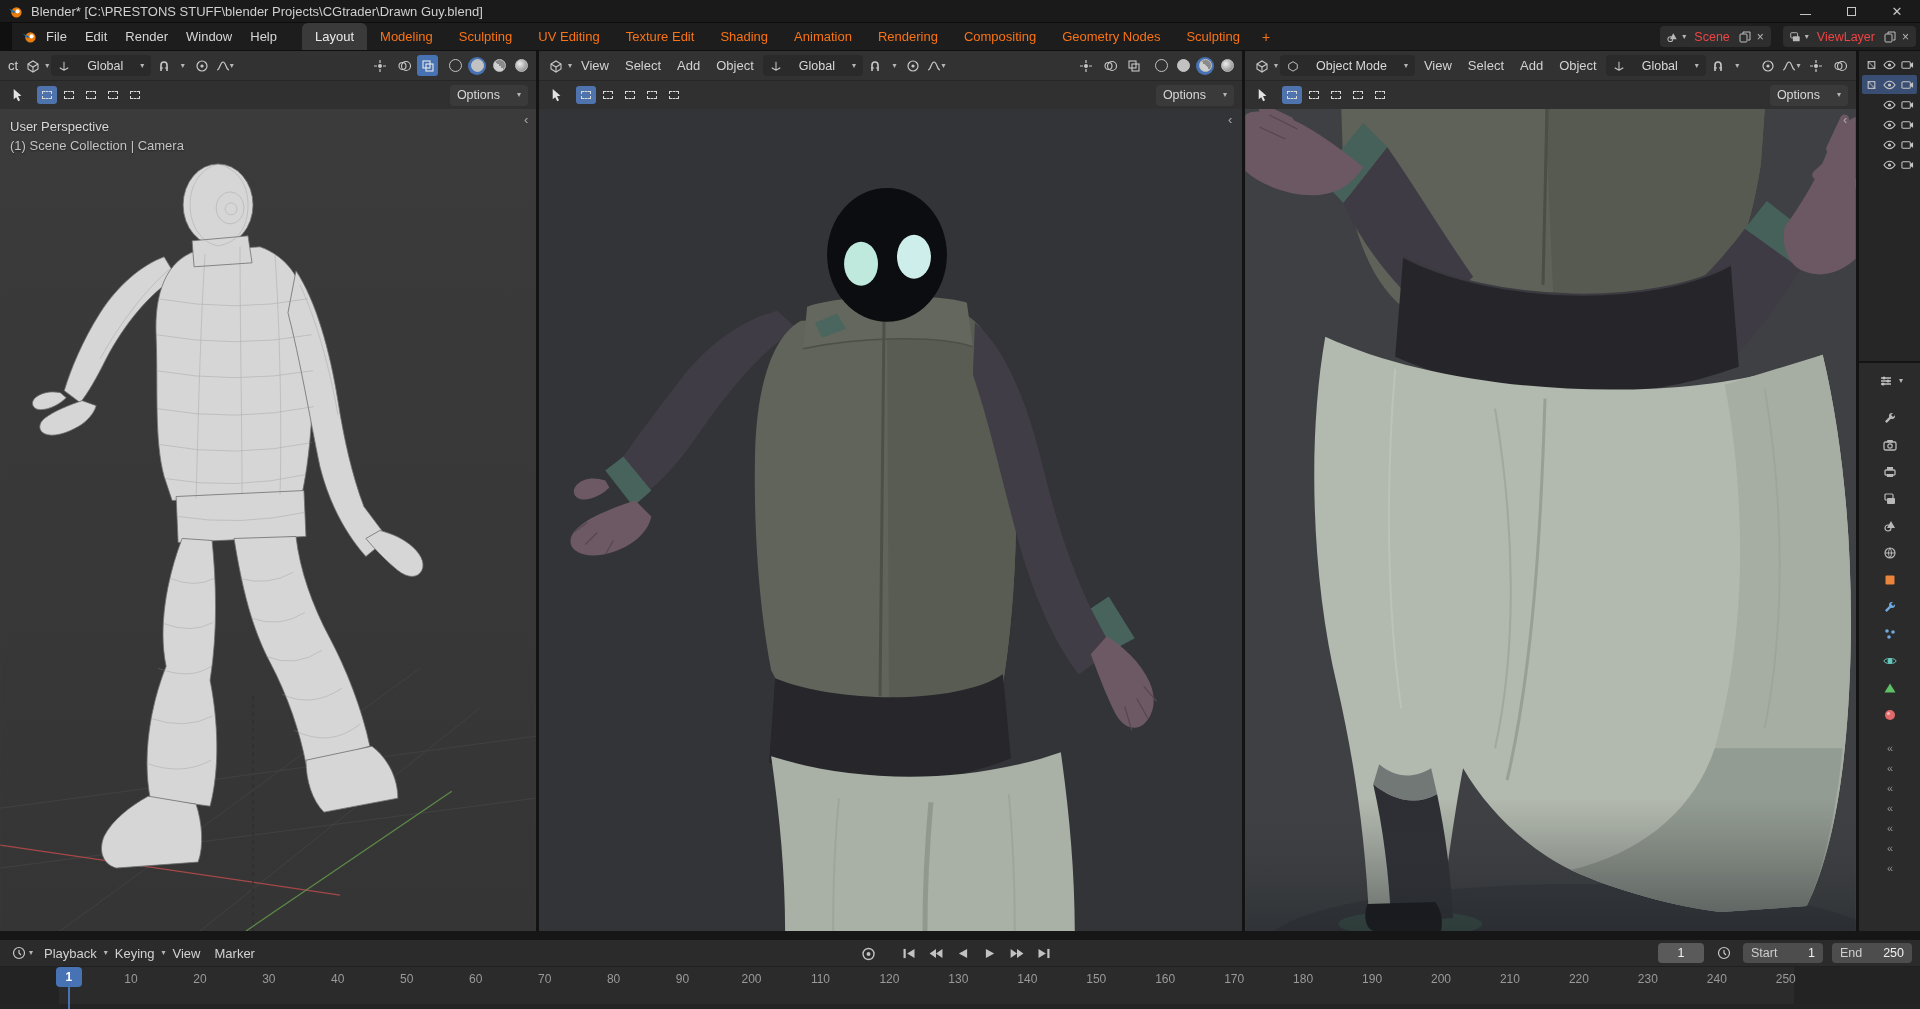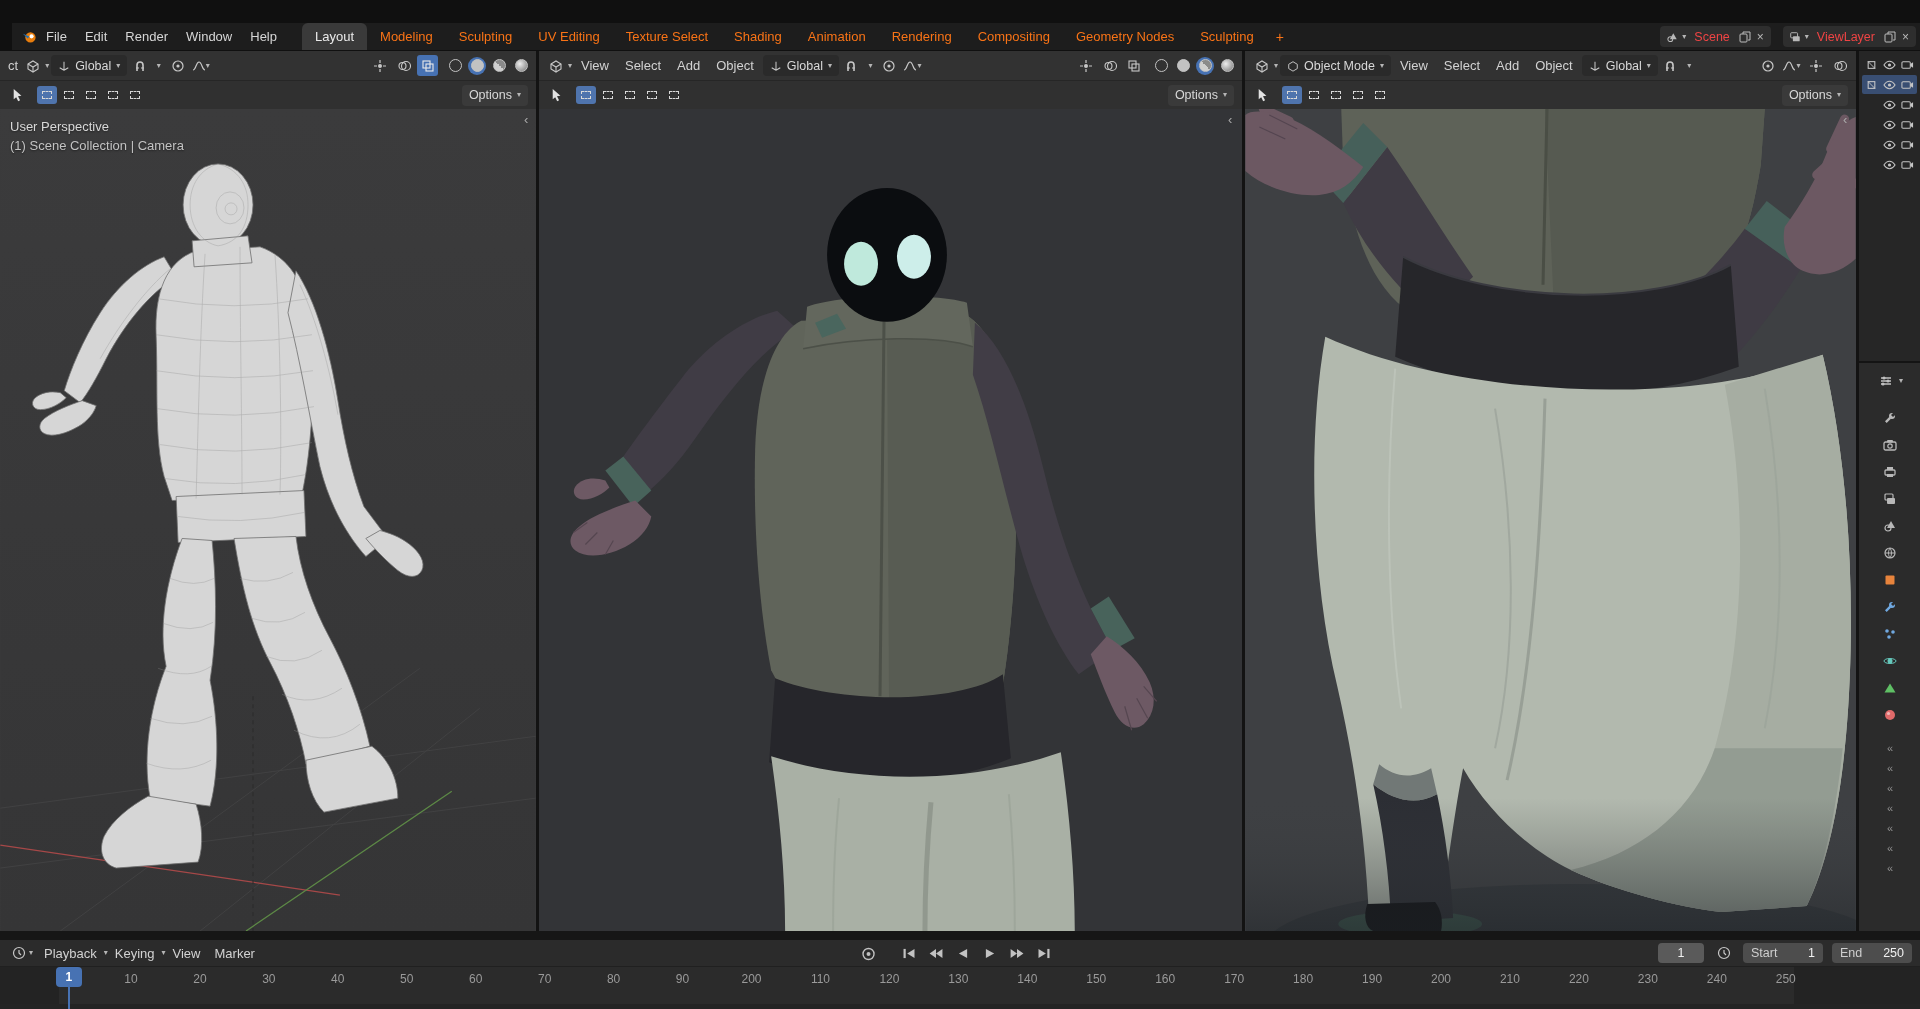--- a/index.html
+++ b/index.html
@@ -39,21 +39,21 @@
   .vp-right{left:1245px;width:611px}
   .vp-header{height:30px;background:#323232;display:flex;align-items:center;gap:2px;padding:0 6px;flex:none;overflow:hidden;white-space:nowrap;border-bottom:1px solid #262626}
   .vp-toolbar{height:28px;background:#303030;display:flex;align-items:center;gap:3px;padding:0 8px;flex:none;overflow:hidden}
   .vp-canvas{flex:1;position:relative;overflow:hidden}
   .vp-left  .vp-canvas{background:#3a3a3b}
   .vp-center .vp-canvas{background:#333437}
   .vp-right .vp-canvas{background:#3e4043}
   .vp-canvas svg{position:absolute;inset:0;width:100%;height:100%}
   .hdr-menu{padding:0 7px;font-size:13px;color:#d2d2d2}
   .mode-frag{font-size:13px;color:#d2d2d2;padding:0 2px}
-  .pill{display:inline-flex;align-items:center;gap:5px;height:21px;padding:0 7px;background:#2a2a2a;border-radius:4px;color:#d8d8d8;font-size:12.5px;flex:none}
+  .pill{display:inline-flex;align-items:center;gap:17px;height:21px;padding:0 7px;background:#2a2a2a;border-radius:4px;color:#d8d8d8;font-size:12.5px;flex:none}
   .ibtn{width:21px;height:21px;display:inline-flex;align-items:center;justify-content:center;border-radius:3px;flex:none}
   .ibtn svg{width:14px;height:14px;display:block}
   .ibtn.narrow{width:13px}
   .ibtn.active-blue{background:#4772b3}
   .hdr-right{margin-left:auto;display:flex;align-items:center;gap:3px}
   .spheres{display:flex;align-items:center;gap:4px;margin-left:5px}
   .sphere-wrap{display:flex;align-items:center;justify-content:center;width:18px;height:18px;border-radius:9px}
   .sphere-wrap.active{background:#4772b3}
   .sphere{width:13px;height:13px;border-radius:50%;border:1.5px solid #c2c2c2}
   .sphere.filled{background:#c2c2c2}
@@ -106,38 +106,57 @@
   .oor-right{left:1794px;right:0}
   .playhead{position:absolute;left:55.9px;top:0;width:26px;height:20px;background:#4772b3;border-radius:4px;display:flex;align-items:center;justify-content:center;color:#fff;font-size:12px;font-weight:bold;z-index:3}
   .ph-line{position:absolute;left:67.9px;top:20px;width:2px;height:22px;background:#4772b3;z-index:2}
   .ruler-bottom{position:absolute;left:0;bottom:0;width:100%;height:5px;background:#242424}
 </style>
 </head>
 <body>
 
 <div class="app">
 
+  <div class="titlebar">
+    <svg class="tb-logo" viewBox="0 0 16 16">
+        <circle cx="9" cy="9" r="5.5" fill="#e87d0d"></circle>
+        <circle cx="10.2" cy="7.8" r="2.2" fill="#fff"></circle>
+        <path d="M1 5l7 3-2 2z" fill="#2571b0"></path>
+      </svg>
+    <span class="tb-title">Blender* [C:\PRESTONS STUFF\blender Projects\CGtrader\Drawn Guy.blend]</span>
+    <div class="win-btns">
+      <div class="win-btn">
+          <div class="wb-min"></div>
+        </div>
+      <div class="win-btn">
+          <div class="wb-max"></div>
+        </div>
+      <div class="win-btn">
+          <span>✕</span>
+        </div>
+    </div>
+  </div>
 
   <div class="topbar">
     <svg class="tb-logo" style="margin-left:2px" viewBox="0 0 16 16">
         <circle cx="9" cy="9" r="5.5" fill="#e87d0d"></circle>
         <circle cx="10.2" cy="7.8" r="2.2" fill="#fff"></circle>
         <path d="M1 5l7 3-2 2z" fill="#2571b0"></path>
       </svg>
     <span class="menu-item">File</span>
     <span class="menu-item">Edit</span>
     <span class="menu-item">Render</span>
     <span class="menu-item">Window</span>
     <span class="menu-item">Help</span>
     <div class="ws-tabs">
       <span class="ws-tab active">Layout</span>
       <span class="ws-tab">Modeling</span>
       <span class="ws-tab">Sculpting</span>
       <span class="ws-tab">UV Editing</span>
-      <span class="ws-tab">Texture Select</span>
+      <span class="ws-tab">Texture Edit</span>
       <span class="ws-tab">Shading</span>
       <span class="ws-tab">Animation</span>
       <span class="ws-tab">Rendering</span>
       <span class="ws-tab">Compositing</span>
       <span class="ws-tab">Geometry Nodes</span>
       <span class="ws-tab">Sculpting</span>
       <span class="ws-tab add">+</span>
     </div>
     <div class="selectors">
       <div class="selector">

